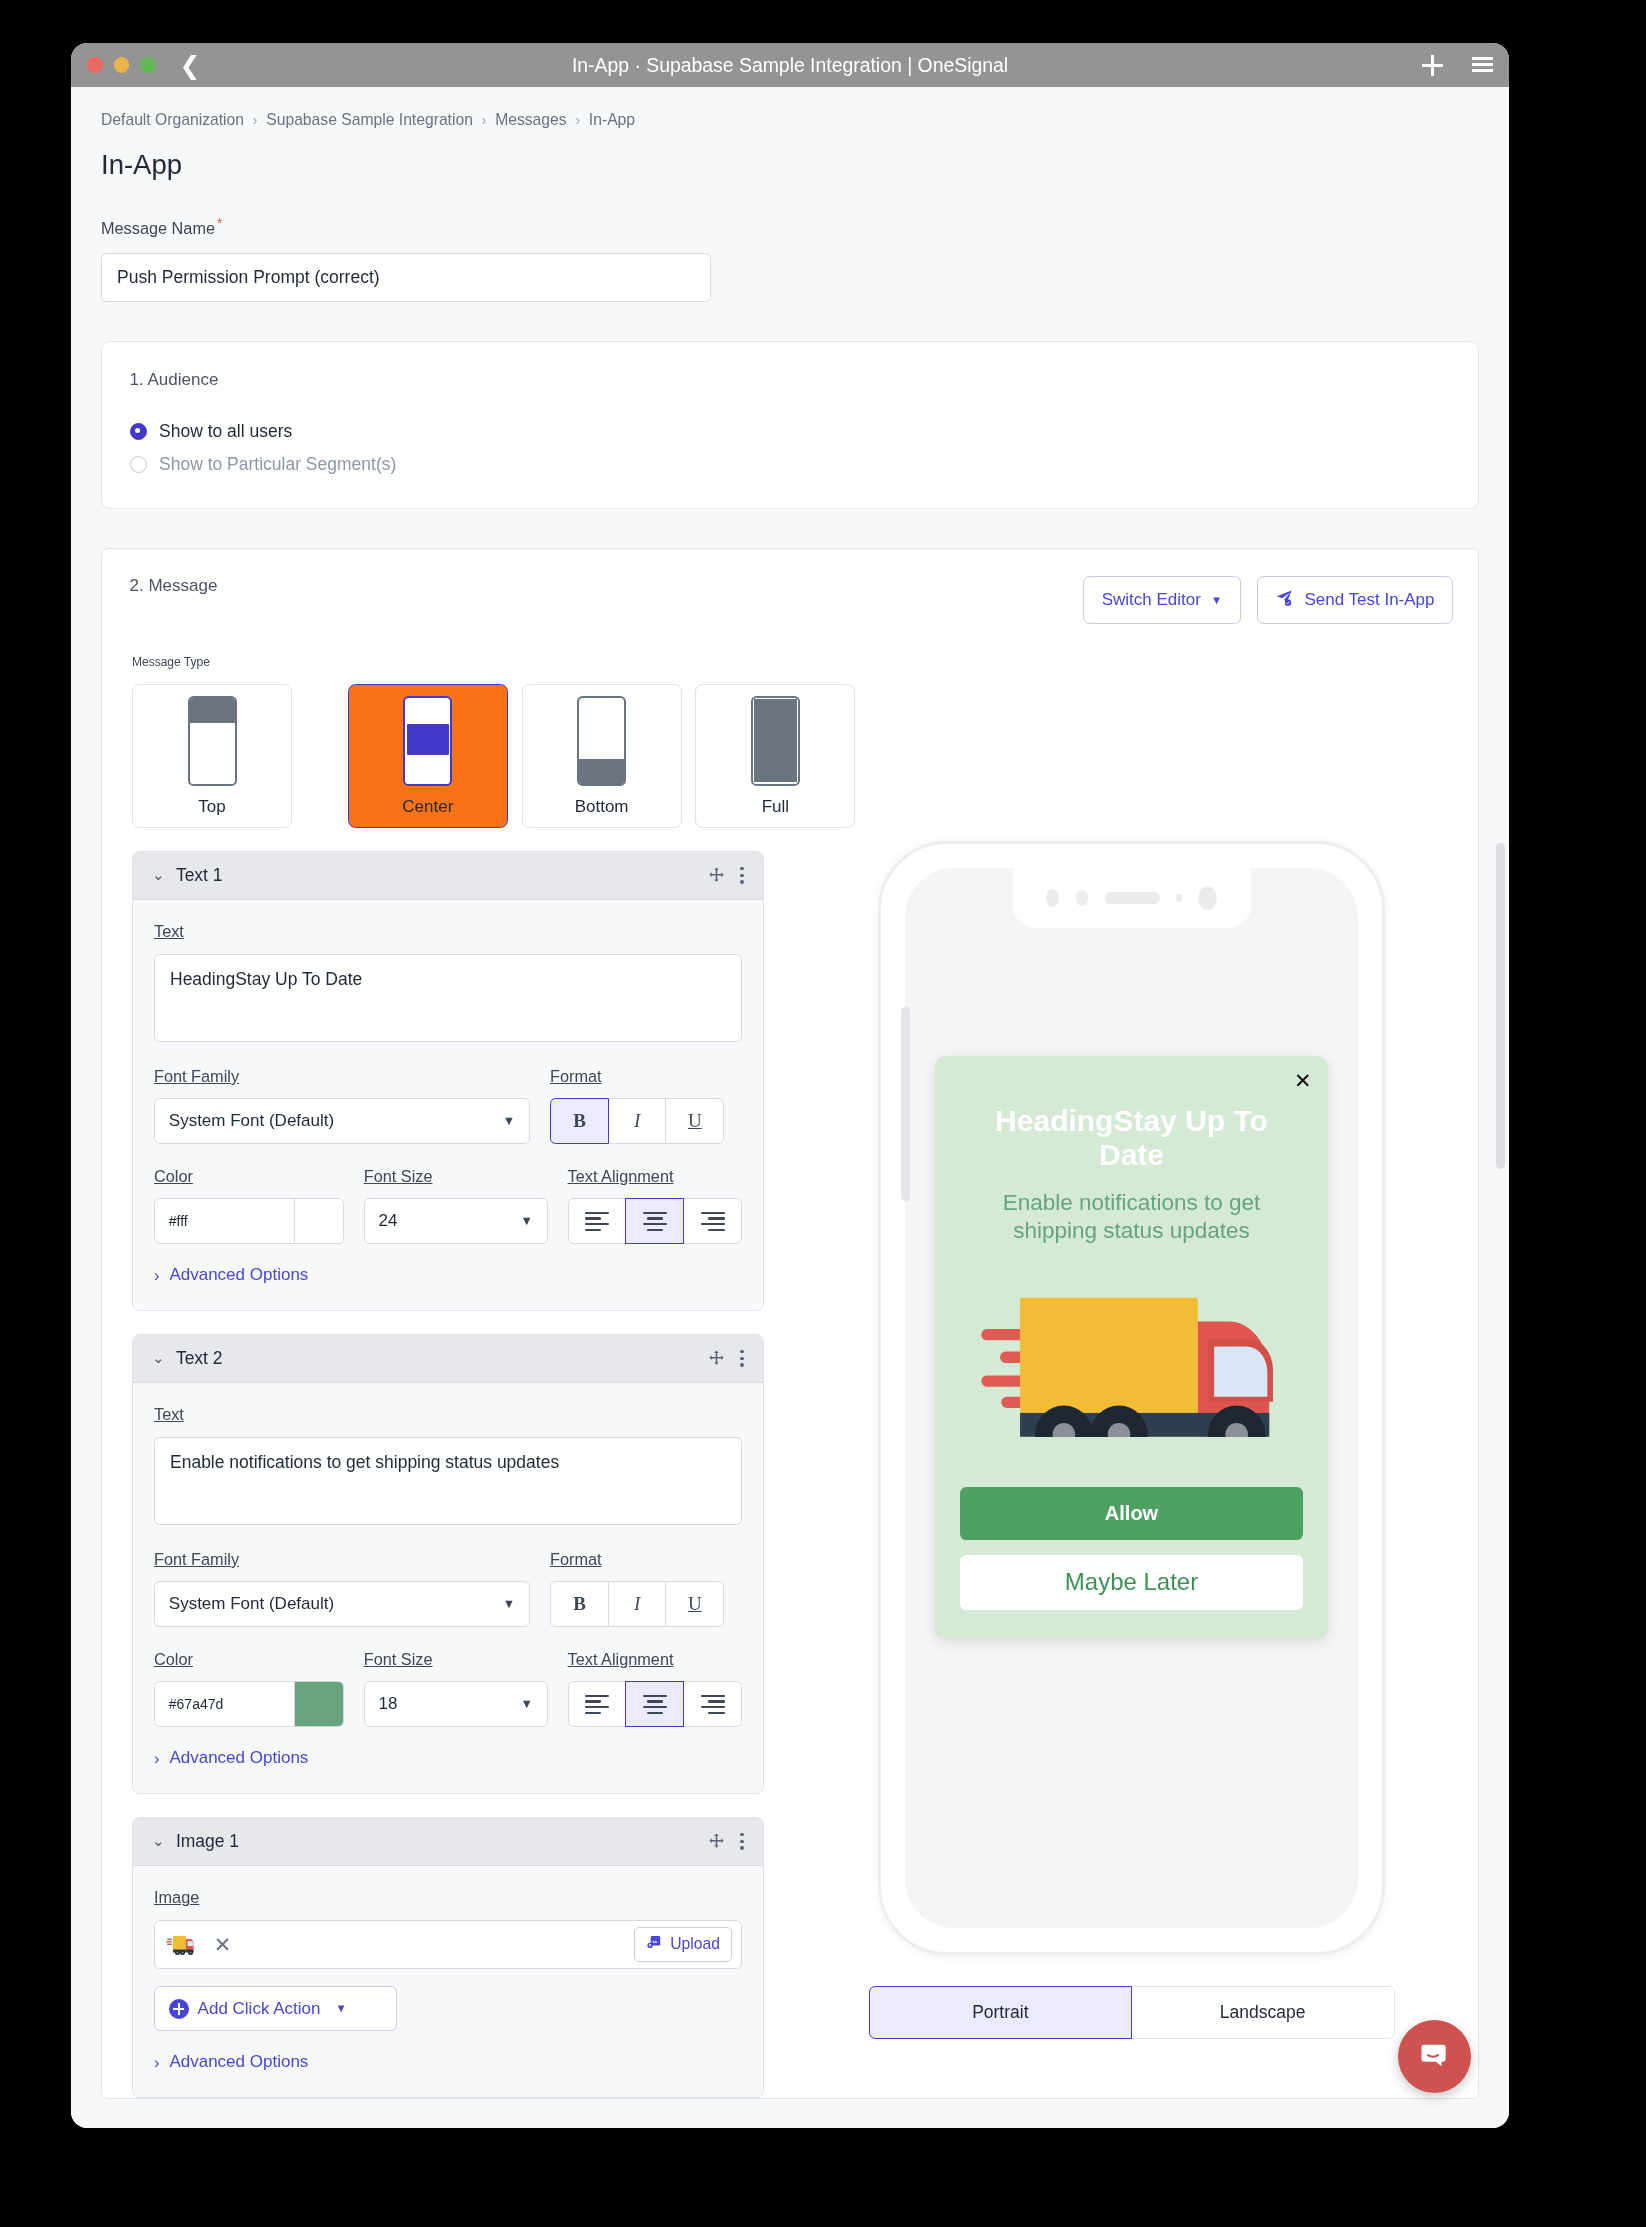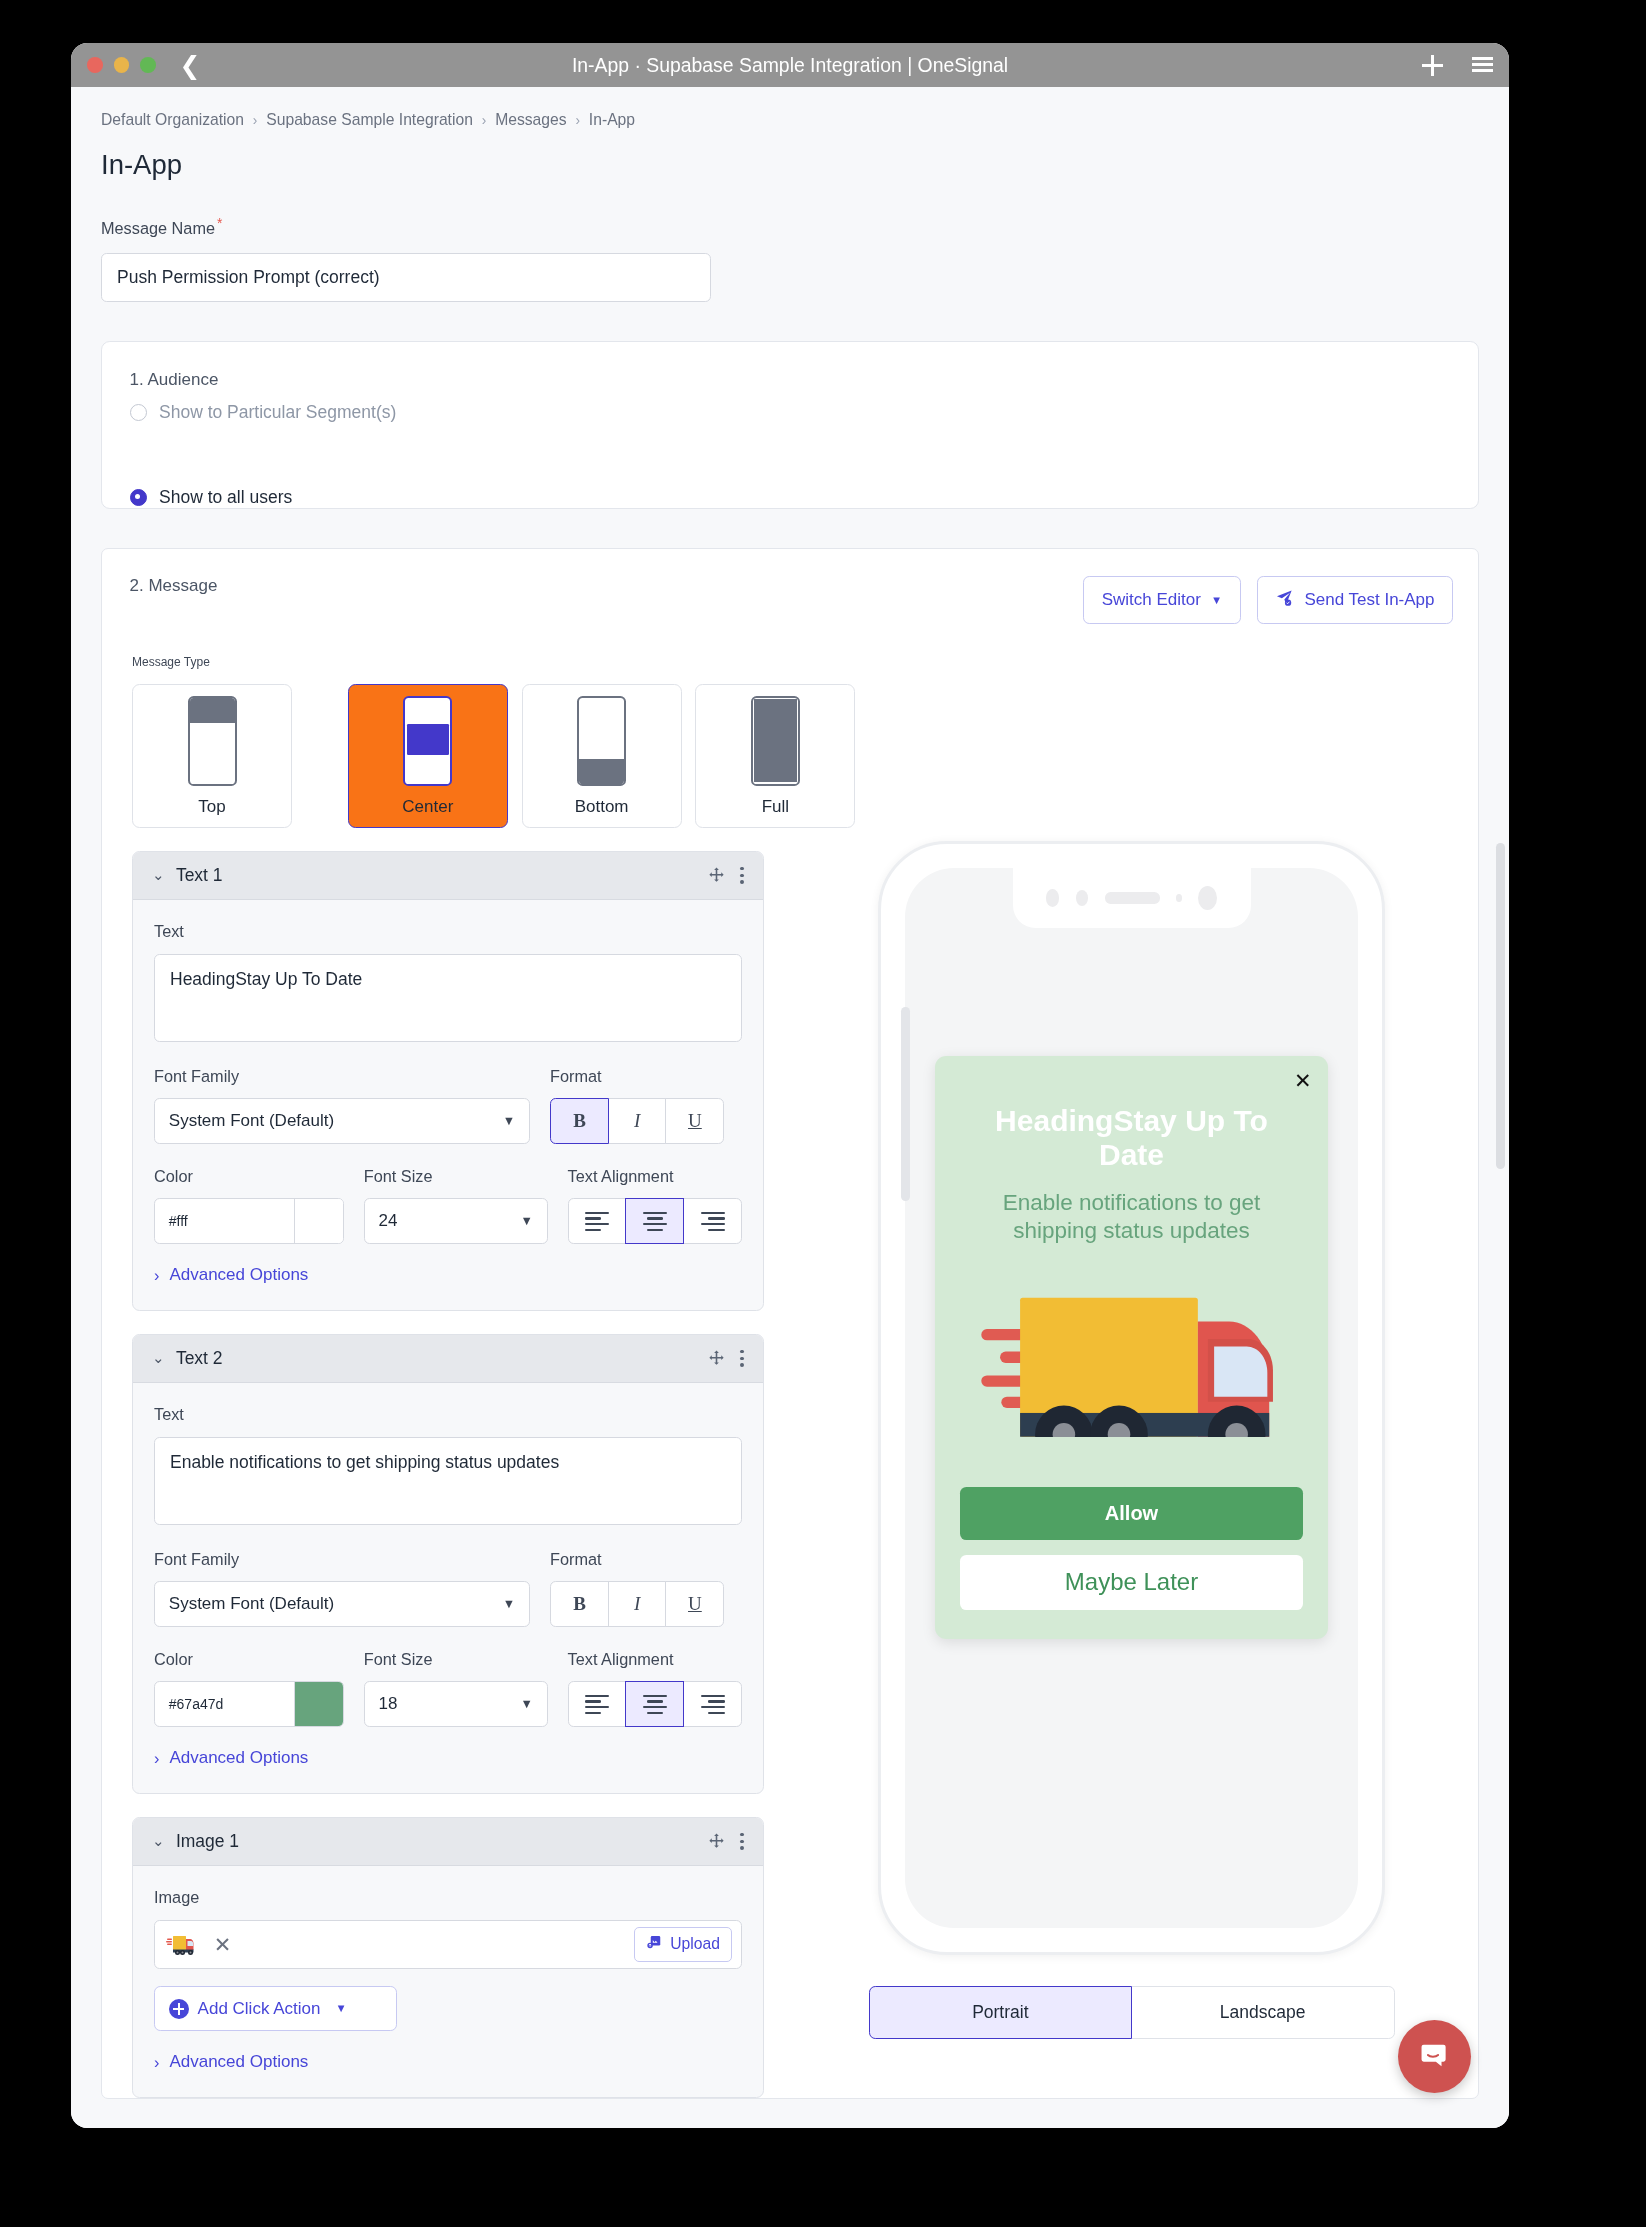--- a/index.html
+++ b/index.html
@@ -187,21 +187,21 @@
   }
   .chev-down { font-size:15px; color:#4b5565; margin-right:11.3px; }
   .block-title { font-size:17.5px; color:#1f2937; }
   .block-head-icons { margin-left:auto; display:flex; align-items:center; gap:13.8px; }
   .move-icon { width:19px; height:19px; position:relative; color:#5b6575; }
   .move-icon svg { display:block; }
   .kebab { display:flex; flex-direction:column; gap:3.1px; align-items:center; }
   .kebab i { width:3.8px; height:3.8px; border-radius:50%; background:#5b6575; display:block; }
 
   .block-body { padding:22.5px 21px 25px 21px; }
-  .sub-label { font-size:16.3px; color:#3e4756; }
+  .sub-label { font-size:16.3px; color:#3e4756;text-decoration:underline; }
   .textarea {
     margin-top:12.5px;
     width:100%; height:88px;
     background:#fff; border:1.3px solid #d6d9e0; border-radius:5.6px;
     padding:13.8px 15px; font-size:17.5px; color:#1f2937;
   }
 
   .row2 { display:flex; margin-top:25px; gap:20px; }
   .col-ff { width:376px; }
   .col-fmt { flex:1; }
@@ -400,27 +400,27 @@
 
     <div class="msg-name-wrap">
       <div class="field-label">
         <span>Message Name</span><span class="req-star">*</span>
       </div>
       <div class="msg-name-input">Push Permission Prompt (correct)</div>
     </div>
 
     <div class="card">
       <div class="card-title">1. Audience</div>
+      <div class="radio-row first">
+        <div class="radio checked"></div>
+        <div class="radio-label">Show to all users</div>
+      </div>
       <div class="radio-row second">
         <div class="radio"></div>
         <div class="radio-label muted">Show to Particular Segment(s)</div>
-      </div>
-      <div class="radio-row first">
-        <div class="radio checked"></div>
-        <div class="radio-label">Show to all users</div>
       </div>
     </div>
 
     <div class="card msg-card">
       <div class="msg-head">
         <div class="card-title" style="padding:0">2. Message</div>
         <div class="msg-head-btns">
           <div class="btn-outline">
             <span>Switch Editor</span>
             <span class="caret">▼</span>

